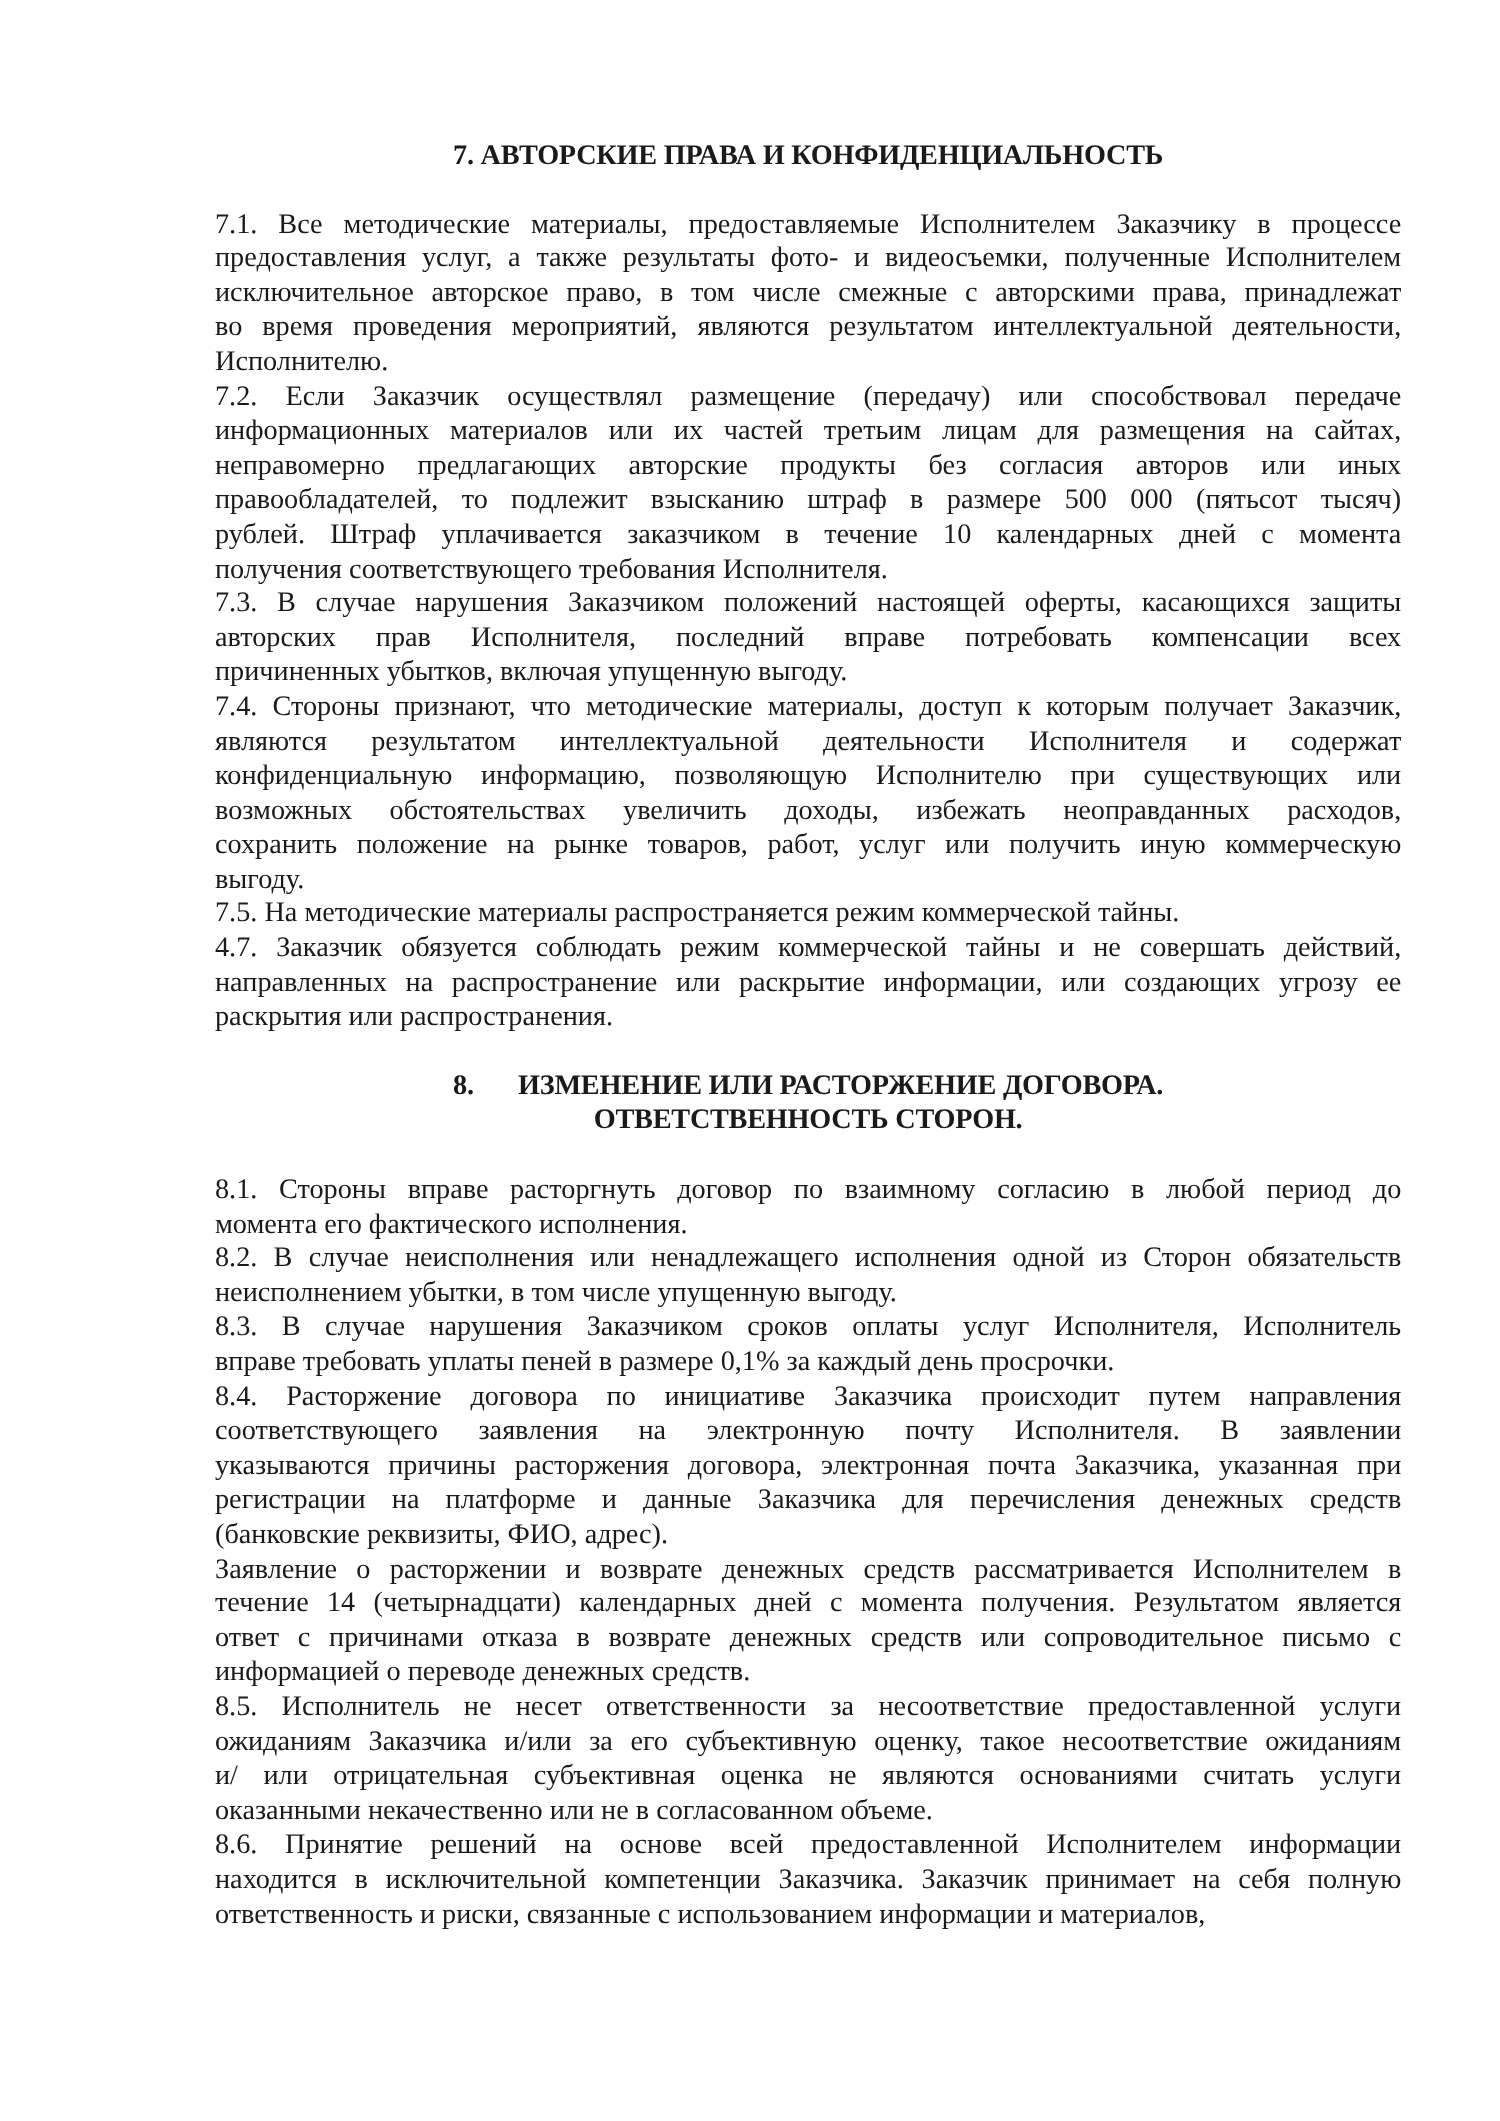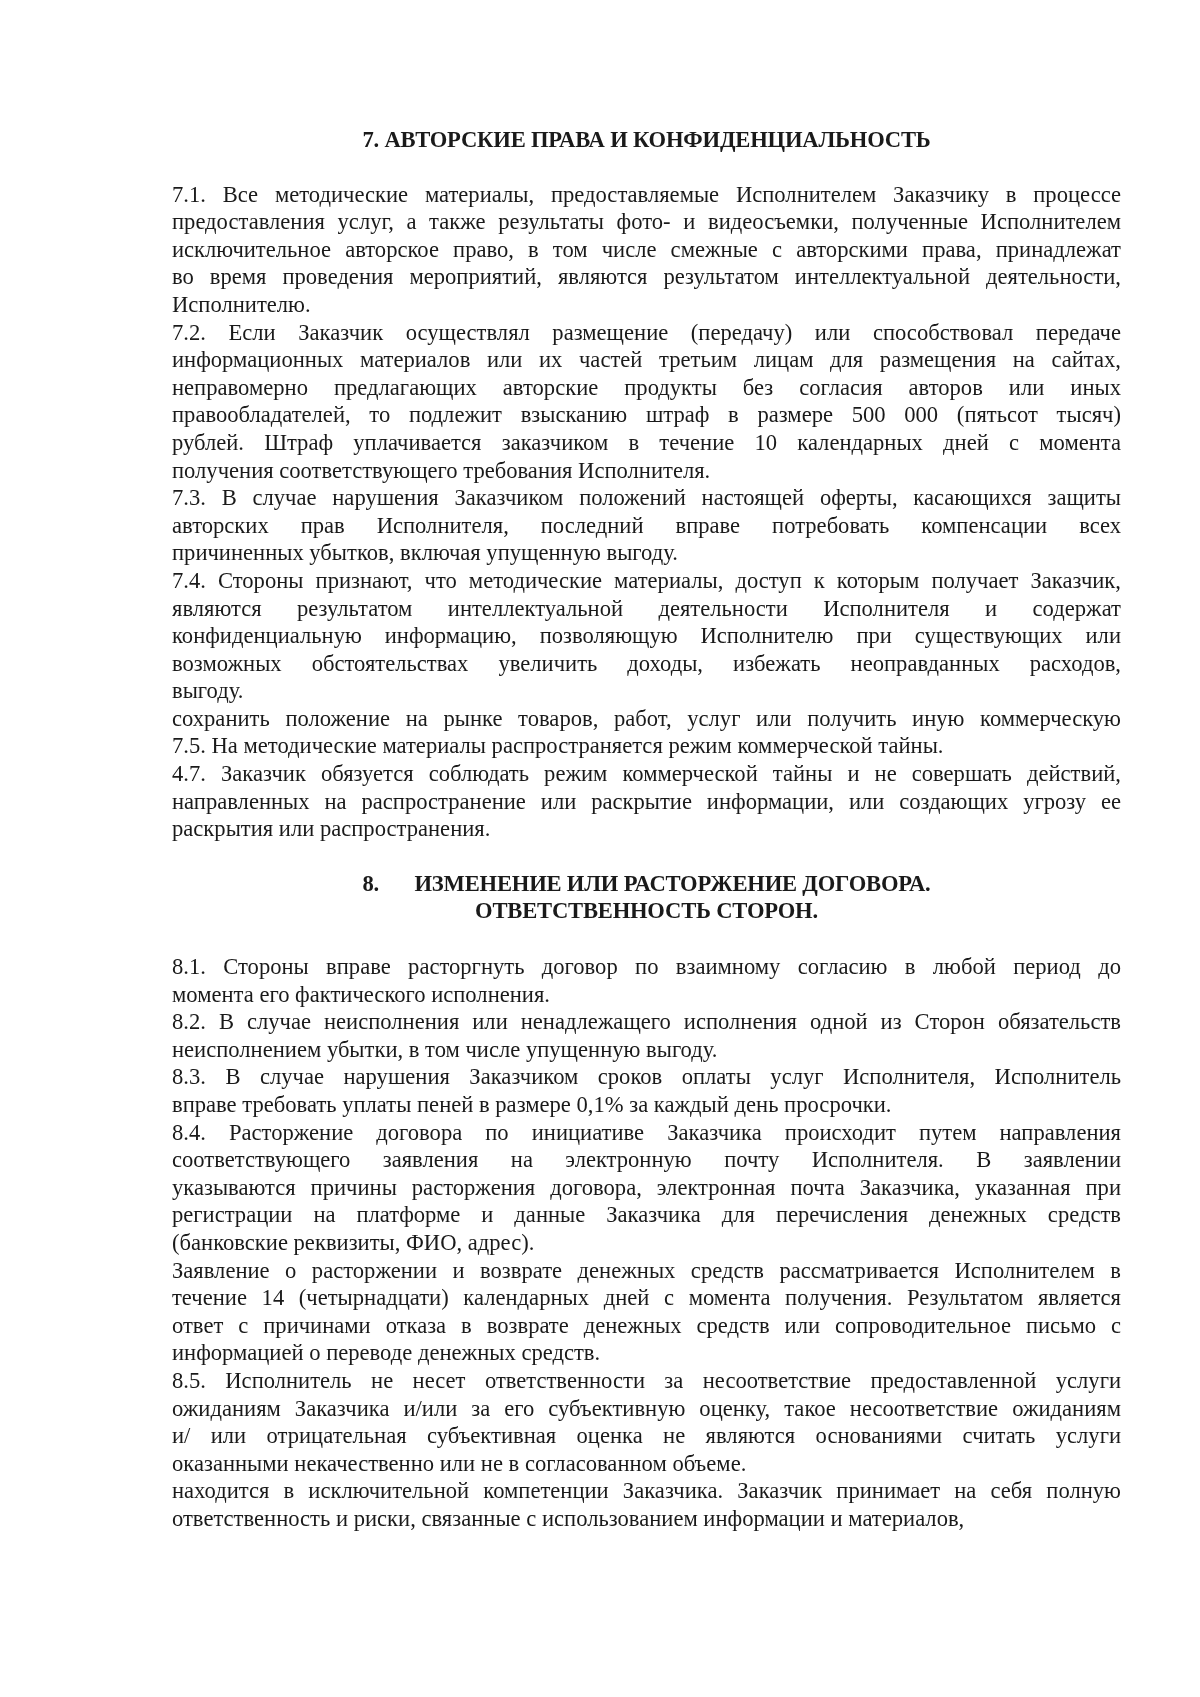--- a/index.html
+++ b/index.html
@@ -1,18 +1,18 @@
 <!DOCTYPE html>
 <html><head>
 <meta charset="utf-8">
 <style>
   html, body { margin: 0; padding: 0; background: #ffffff; }
   body { width: 1200px; height: 1697px; position: relative; overflow: hidden; }
   .page {
-    position: absolute; left: 172px; top: 126px; width: 949px;
+    position: absolute; left: 172px; top: 110px; width: 949px;
     font-family: "Liberation Serif", "DejaVu Serif", serif;
     font-size: 22.6px; color: #1a1a1a; line-height: 27.6px;
   }
   .h {
     font-weight: bold; text-align: center; font-size: 22.6px; line-height: 27.6px;
     letter-spacing: -0.2px;
   }
   .h7 { margin-left: 0; margin-bottom: 27px; }
   .h8 { margin-top: 27px; margin-bottom: 28px; }
   .h8 .num { display: inline-block; width: 52px; text-align: left; }
@@ -46,22 +46,22 @@
       <div class="para">
         <span class="line">7.3. В случае нарушения Заказчиком положений настоящей оферты, касающихся защиты</span>
         <span class="line">авторских прав Исполнителя, последний вправе потребовать компенсации всех</span>
         <span class="line last">причиненных убытков, включая упущенную выгоду.</span>
       </div>
       <div class="para">
         <span class="line">7.4. Стороны признают, что методические материалы, доступ к которым получает Заказчик,</span>
         <span class="line">являются результатом интеллектуальной деятельности Исполнителя и содержат</span>
         <span class="line">конфиденциальную информацию, позволяющую Исполнителю при существующих или</span>
         <span class="line">возможных обстоятельствах увеличить доходы, избежать неоправданных расходов,</span>
+        <span class="line">сохранить положение на рынке товаров, работ, услуг или получить иную коммерческую</span>
         <span class="line last">выгоду.</span>
-        <span class="line">сохранить положение на рынке товаров, работ, услуг или получить иную коммерческую</span>
       </div>
       <div class="para">
         <span class="line last">7.5. На методические материалы распространяется режим коммерческой тайны.</span>
       </div>
       <div class="para">
         <span class="line">4.7. Заказчик обязуется соблюдать режим коммерческой тайны и не совершать действий,</span>
         <span class="line">направленных на распространение или раскрытие информации, или создающих угрозу ее</span>
         <span class="line last">раскрытия или распространения.</span>
       </div>
     </div>
@@ -99,18 +99,19 @@
         <span class="line">ответ с причинами отказа в возврате денежных средств или сопроводительное письмо с</span>
         <span class="line last">информацией о переводе денежных средств.</span>
       </div>
       <div class="para">
         <span class="line">8.5. Исполнитель не несет ответственности за несоответствие предоставленной услуги</span>
         <span class="line">ожиданиям Заказчика и/или за его субъективную оценку, такое несоответствие ожиданиям</span>
         <span class="line">и/ или отрицательная субъективная оценка не являются основаниями считать услуги</span>
         <span class="line last">оказанными некачественно или не в согласованном объеме.</span>
       </div>
       <div class="para">
+        <span class="line">8.6.  Принятие решений на основе всей предоставленной Исполнителем информации</span>
         <span class="line">находится в исключительной компетенции Заказчика. Заказчик принимает на себя полную</span>
         <span class="line last">ответственность и риски, связанные с использованием информации и материалов,</span>
       </div>
     </div>
 
 </div>
 
 </body></html>

